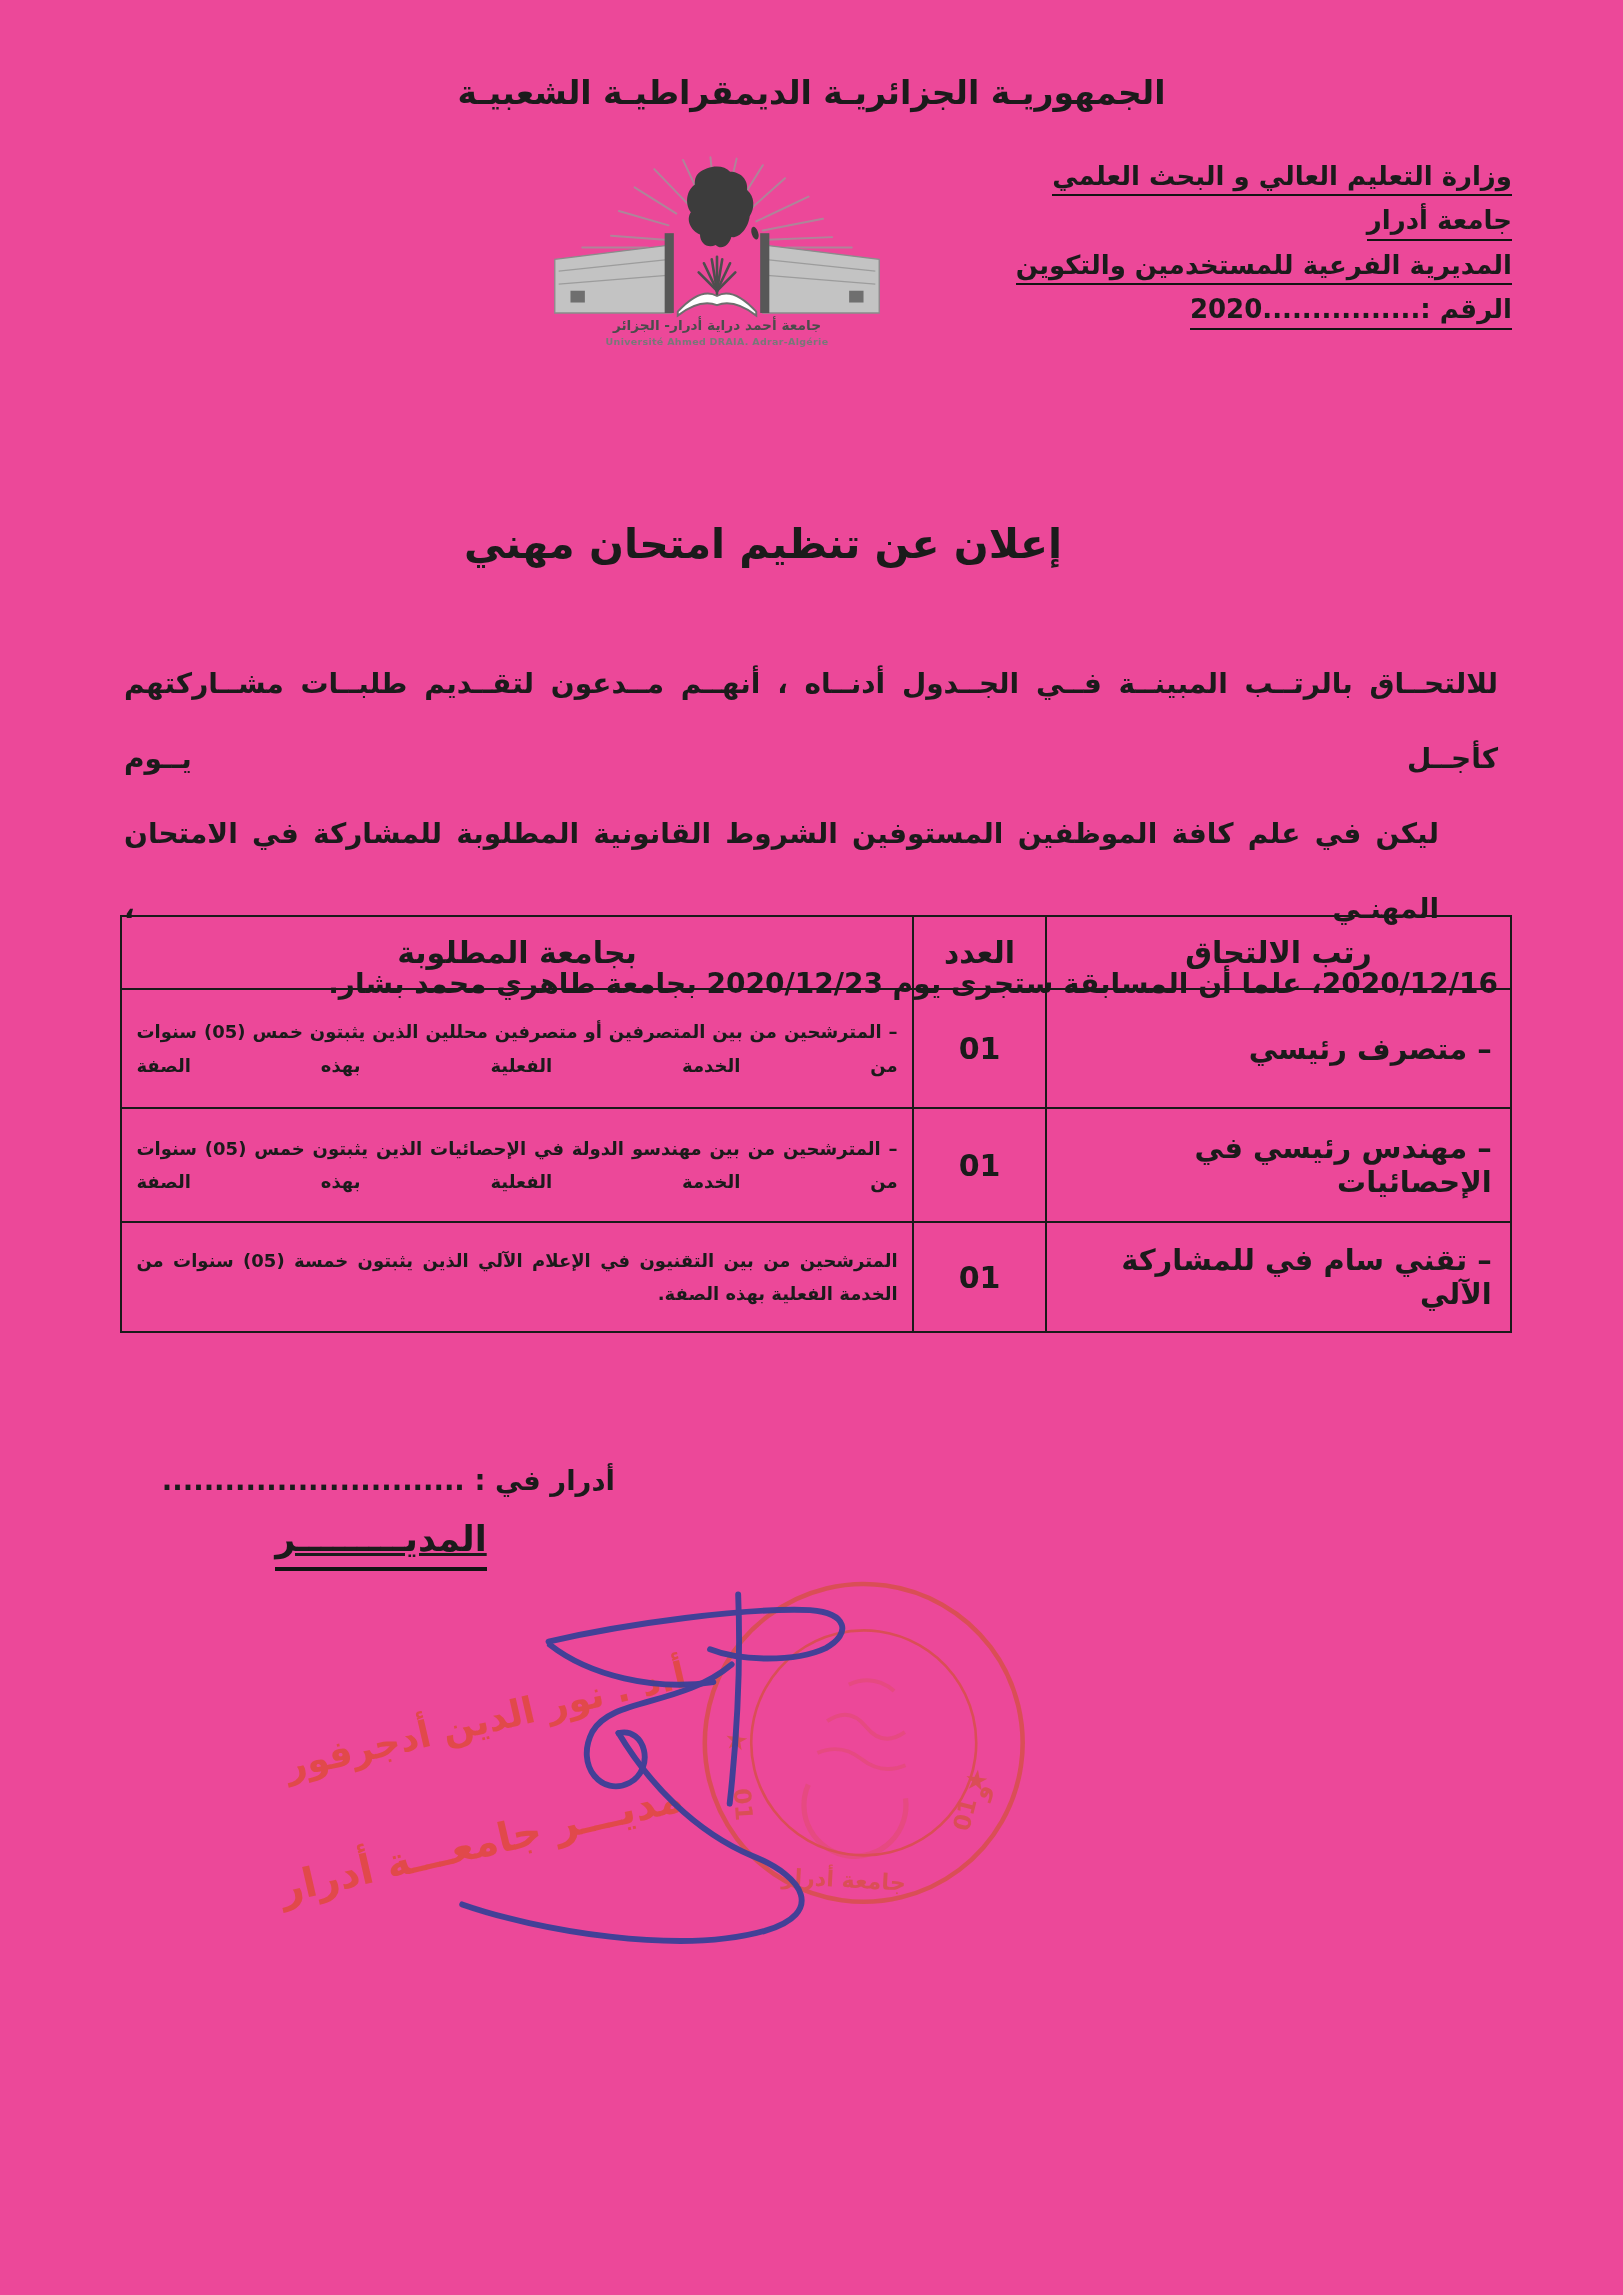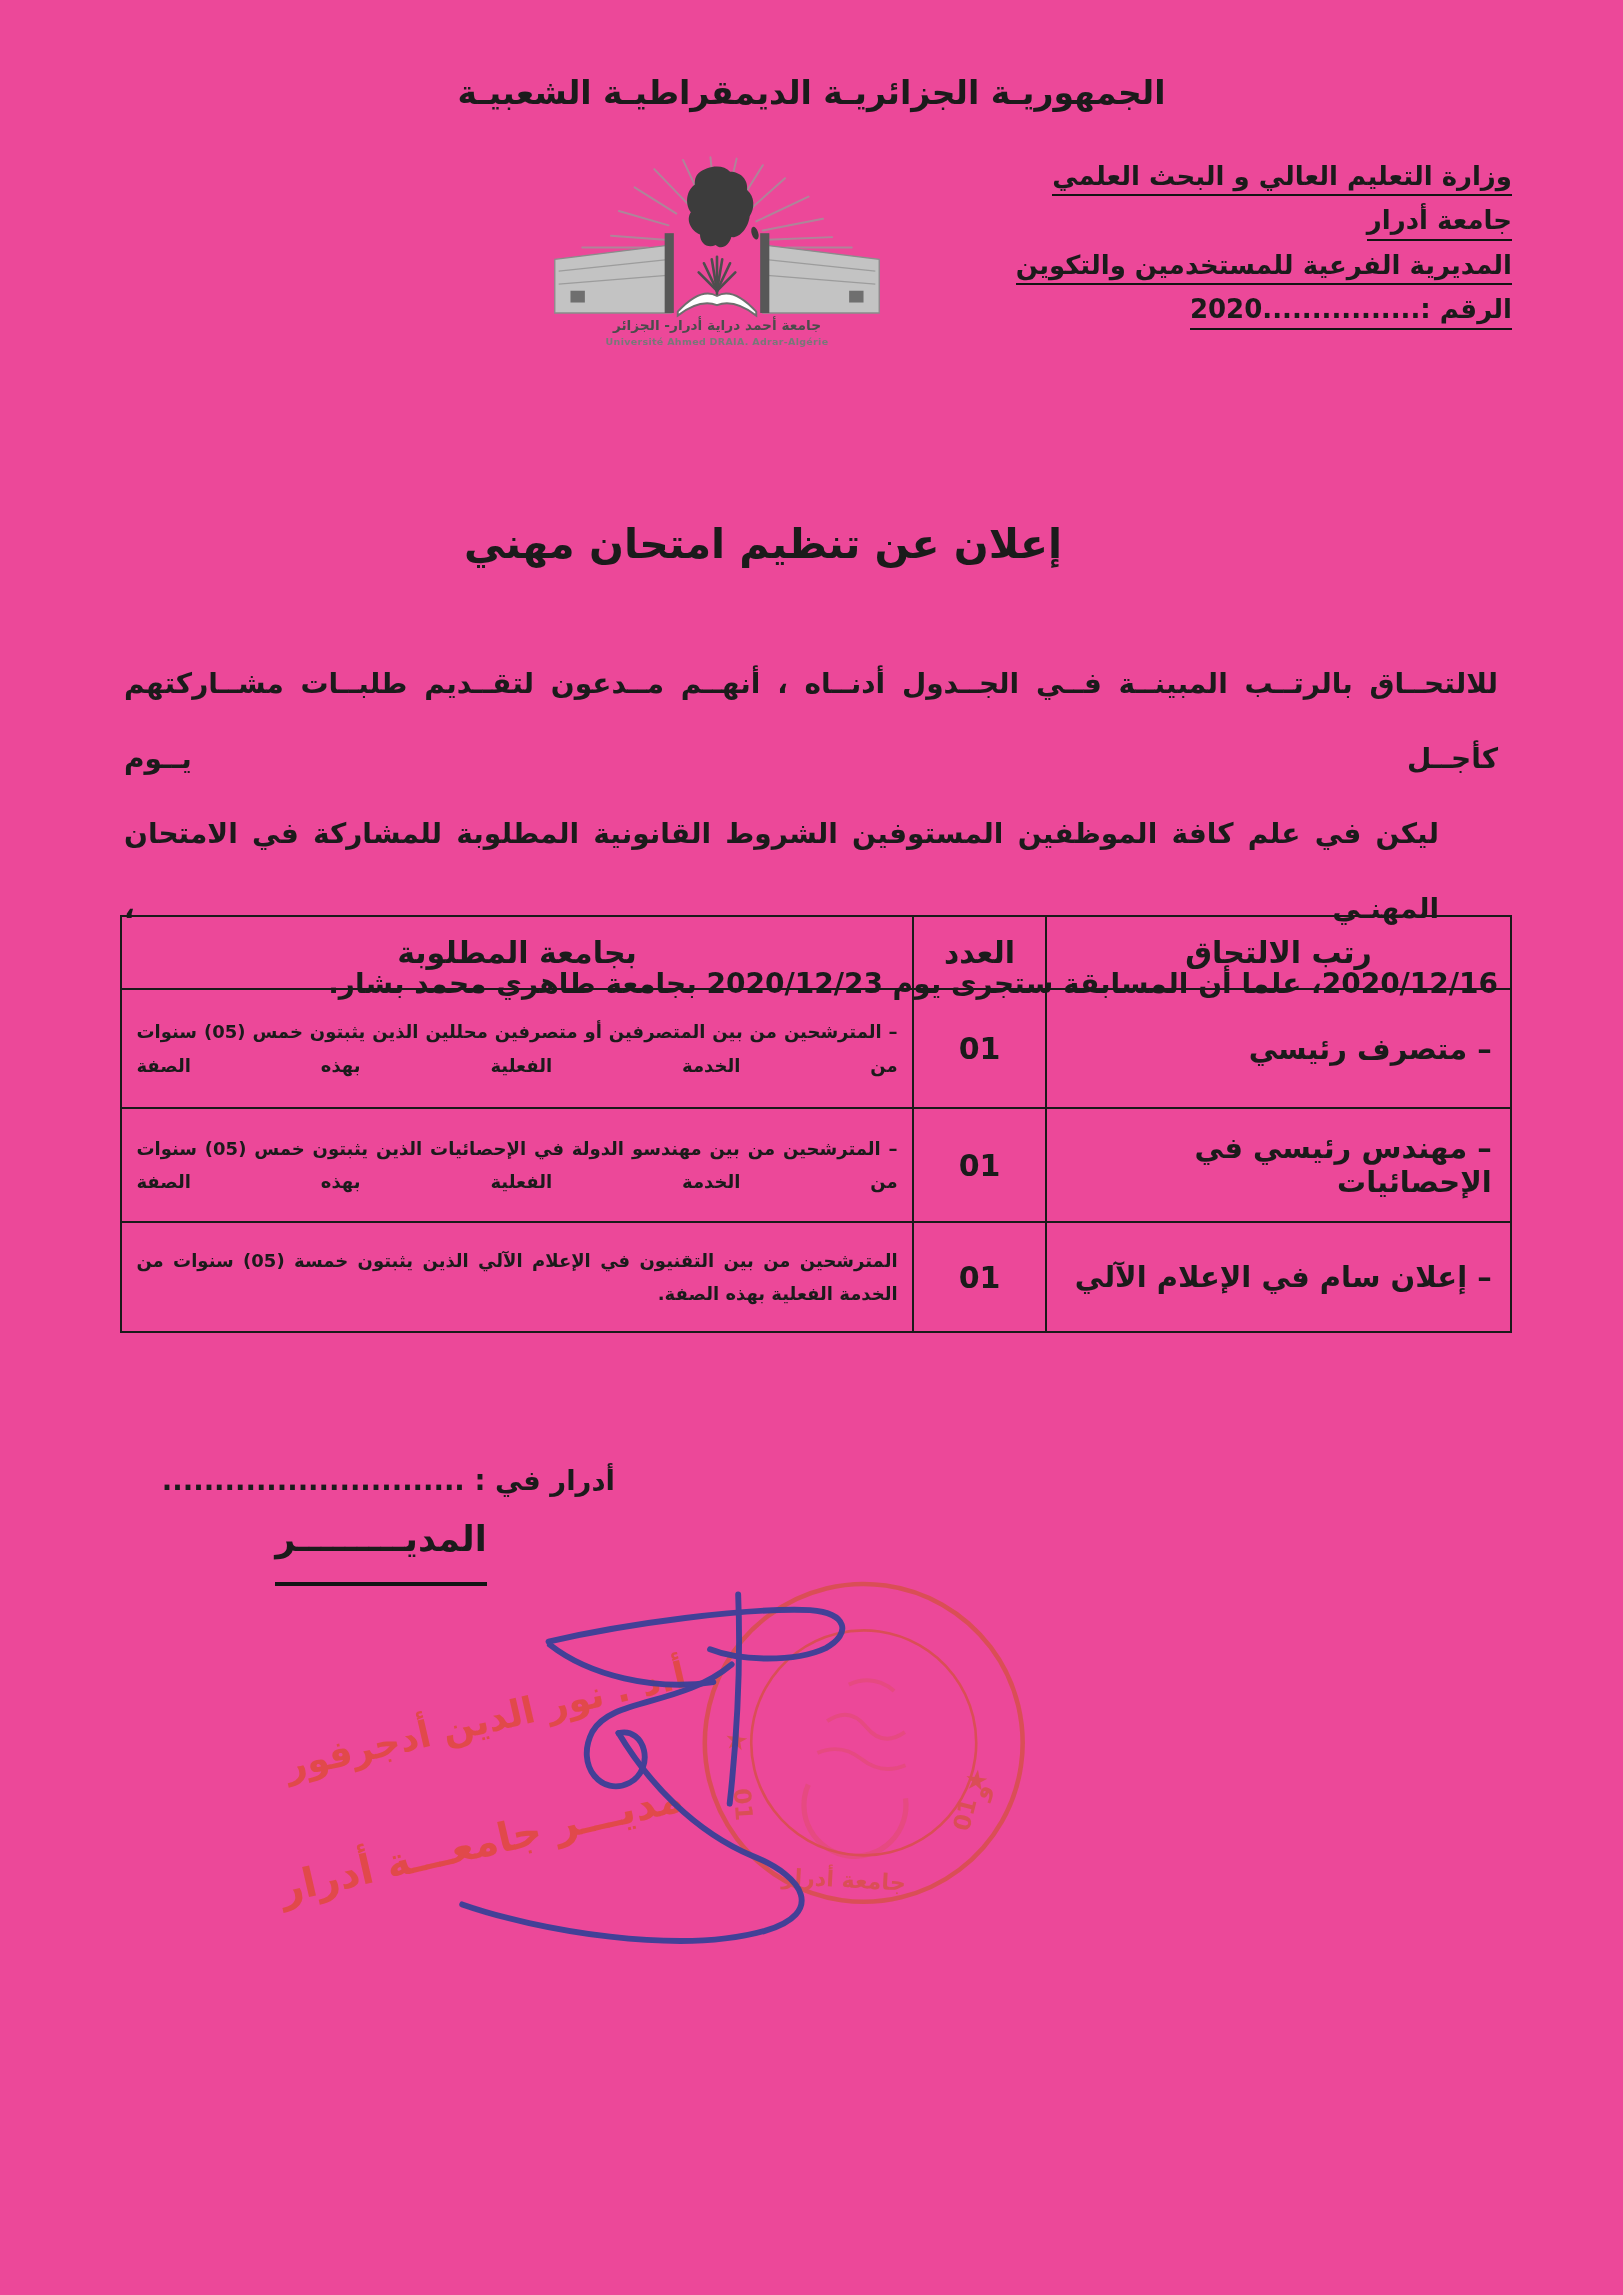--- a/index.html
+++ b/index.html
@@ -63,21 +63,21 @@
   td.cond.lastline-right{text-align-last:right;}
   
   .place-line{
     position:absolute;top:1464px;left:157px;width:458px;
     direction:rtl;text-align:right;font-size:27.5px;font-weight:bold;
   }
   .director{
     position:absolute;top:1519px;left:260px;width:242px;
     text-align:center;font-size:35px;font-weight:bold;
   }
-  .director span{display:inline-block;border-bottom:4.6px solid #141414;padding-bottom:23px;}
+  .director span{display:inline-block;border-bottom:4.6px solid #141414;padding-bottom:8px;text-decoration:underline;}
   
   .sig-layer{position:absolute;left:249px;top:1563px;width:824px;height:484px;}
 </style>
 </head>
 <body>
 
 <div class="page">
 
   <div class="header-title">الجمهوريـة الجزائريـة الديمقراطيـة الشعبيـة</div>
 
@@ -175,21 +175,21 @@
       <td class="rank">– متصرف رئيسي</td>
       <td class="count">01</td>
       <td class="cond">– المترشحين من بين المتصرفين أو متصرفين محللين الذين يثبتون خمس (05) سنوات من الخدمة الفعلية بهذه الصفة</td>
     </tr>
     <tr class="r2">
       <td class="rank">– مهندس رئيسي في الإحصائيات</td>
       <td class="count">01</td>
       <td class="cond">– المترشحين من بين مهندسو الدولة في الإحصائيات الذين يثبتون خمس (05) سنوات من الخدمة الفعلية بهذه الصفة</td>
     </tr>
     <tr class="r3">
-      <td class="rank">– إعلان سام في الإعلام الآلي</td>
+      <td class="rank">– تقني سام في للمشاركة الآلي</td>
       <td class="count">01</td>
       <td class="cond lastline-right">المترشحين من بين التقنيون في الإعلام الآلي الذين يثبتون خمسة (05) سنوات من الخدمة الفعلية بهذه الصفة.</td>
     </tr>
   </tbody>
     </table>
 
   <div class="place-line">أدرار في : .............................</div>
   <div class="director">
     <span>المديـــــــــر</span>
   </div>

